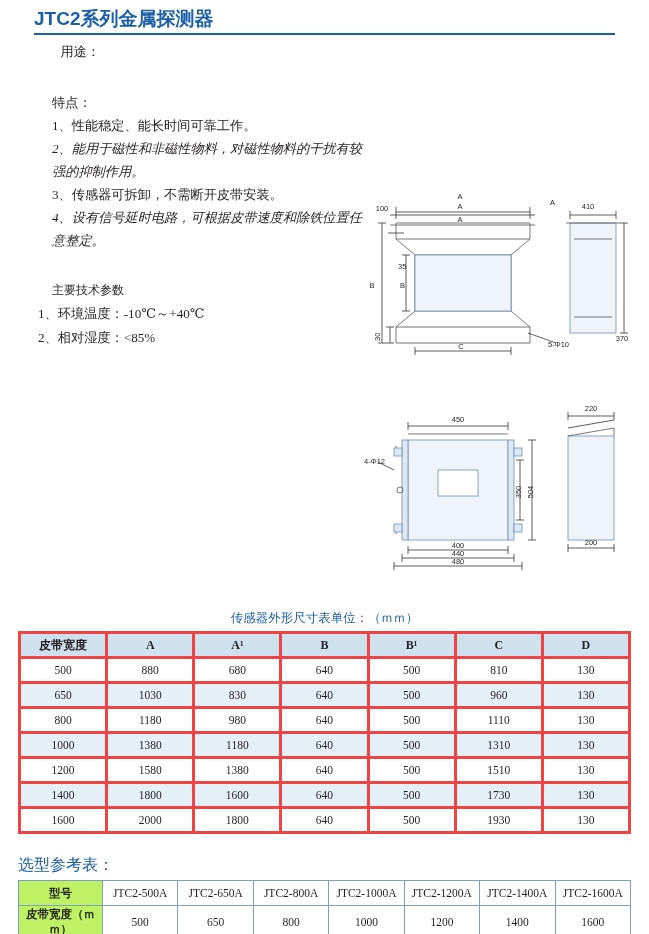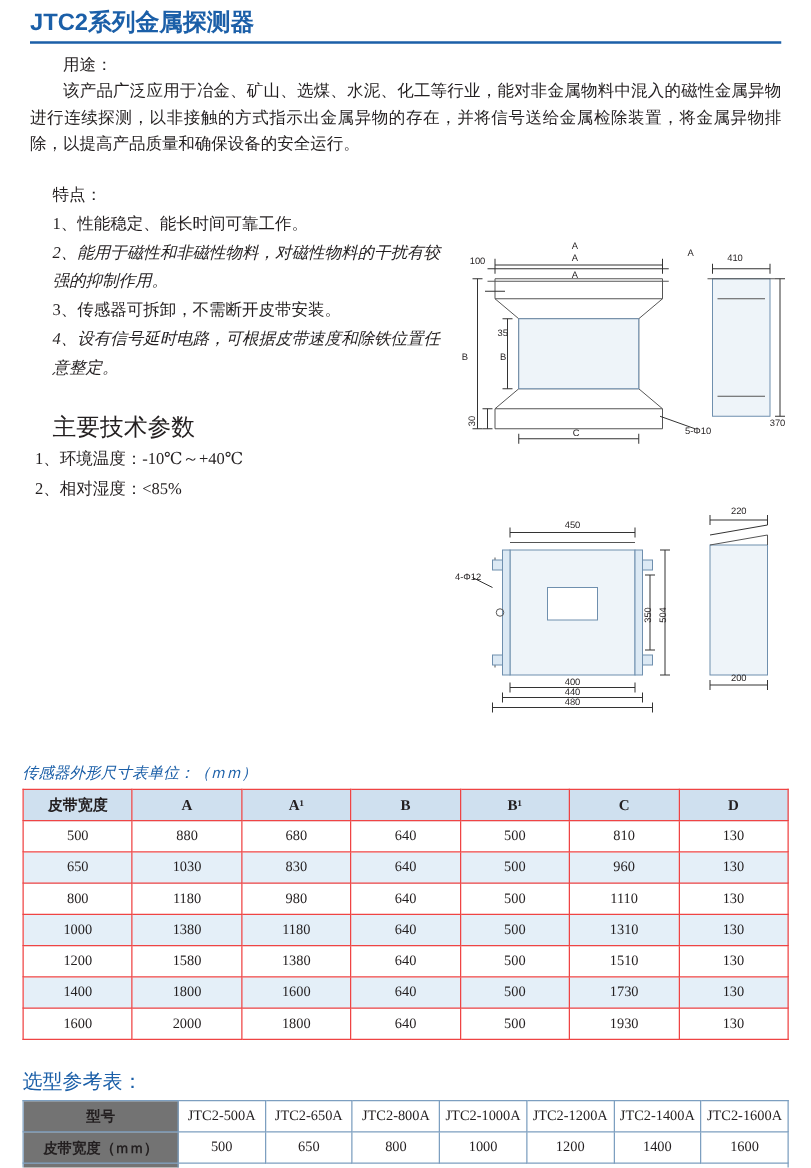--- a/index.html
+++ b/index.html
@@ -6,21 +6,21 @@
   html, body { margin:0; padding:0; }
   body {
     width: 649px;
     height: 934px;
     background: #ffffff;
     font-family: "Liberation Serif", "DejaVu Serif", serif;
     color: #231f20;
     position: relative;
     overflow: hidden;
   }
-  .page { position:relative; width:649px; height:934px; padding: 0 24px; }
+  .page { position:relative; width:649px; height:934px; padding: 0 34px; }
 
   
   .title-bar {
     display:flex; align-items:flex-start;
     padding-top: 8px;
   }
   .title-text {
     font-family: "Liberation Sans", sans-serif;
     font-weight: bold;
     font-size: 19px;
@@ -47,58 +47,57 @@
   .label-line {
     font-size: 13.2px;
     line-height: 21px;
     margin: 1px 0 0 0;
     text-indent: 2em;
   }
 
   
   .features {
     width: 330px;
-    margin-top: 20px;
+    margin-top: 30px;
   }
   .features .head {
     font-size: 13.2px;
     line-height: 22px;
     margin-left: 18px;
   }
   .features .item {
     font-size: 13.2px;
     line-height: 23px;
     margin-left: 18px;
     text-indent: 0;
   }
   .features .item.wrap { margin-left: 18px; font-style: italic; }
 
   .specs { width: 330px; margin-top: 26px; }
-  .specs .head { font-size: 19px; line-height: 24px; margin-left: 18px; }
+  .specs .head { font-size: 12px; line-height: 24px; margin-left: 18px; }
   .specs .item { font-size: 13.2px; line-height: 24px; margin-left: 4px; }
 
   
   .drawings { position:absolute; left: 360px; top: 193px; width: 280px; height: 185px; }
   .drawings2 { position:absolute; left: 360px; top: 400px; width: 280px; height: 185px; }
 
   
   .tbl-section { position:absolute; left:18px; top: 610px; width: 613px; }
   .tbl-caption-row {
-    display:flex; justify-content:flex-start; align-items:flex-end;
+    display:flex; justify-content:center; align-items:flex-end;
     font-size: 12.5px; color: #1b5fa8; font-family:"Liberation Sans", sans-serif;
     margin-bottom: 4px;
-    font-style: italic;
   }
   table.data {
     border-collapse: collapse;
     width: 613px;
     table-layout: fixed;
   }
   table.data th, table.data td {
-    border: 1px solid #ef4444;
+    border: 3px solid #ef4444;
     text-align:center;
     font-size: 11.5px;
     height: 25px;
     font-family: "Liberation Serif", serif;
     color:#231f20;
   }
   table.data thead th {
     background: #cfe0ef;
     font-size: 12px;
   }
@@ -116,37 +115,36 @@
     table-layout: fixed;
   }
   table.sel th, table.sel td {
     border: 1px solid #7d9fc0;
     text-align:center;
     font-size: 11.5px;
     height: 25px;
     color:#231f20;
   }
   table.sel th.rowhead {
-    background:#737373;
+    background:#bef264;
     font-size: 11.5px;
-    width: 124px;
+    width: 84px;
   }
 </style>
 </head>
 <body>
 
 <div class="page">
 
   <div class="title-bar">
     <div class="title-text">JTC2系列金属探测器</div>
   </div>
   <div class="title-rule"></div>
 
   <p class="label-line">用途：</p>
-  <p class="para">该产品广泛应用于冶金、矿山、选煤、水泥、化工等行业，能对非金属物料中混入的磁性金属异物进行连续探测，以非接触的方式指示出金属异物的存在，并将信号送给金属检除装置，将金属异物排除，以提高产品质量和确保设备的安全运行。</p>
 
   <div class="features">
     <div class="head">特点：</div>
     <div class="item">1、性能稳定、能长时间可靠工作。</div>
     <div class="item wrap">2、能用于磁性和非磁性物料，对磁性物料的干扰有较强的抑制作用。</div>
     <div class="item">3、传感器可拆卸，不需断开皮带安装。</div>
     <div class="item wrap">4、设有信号延时电路，可根据皮带速度和除铁位置任意整定。</div>
   </div>
 
   <div class="specs">

